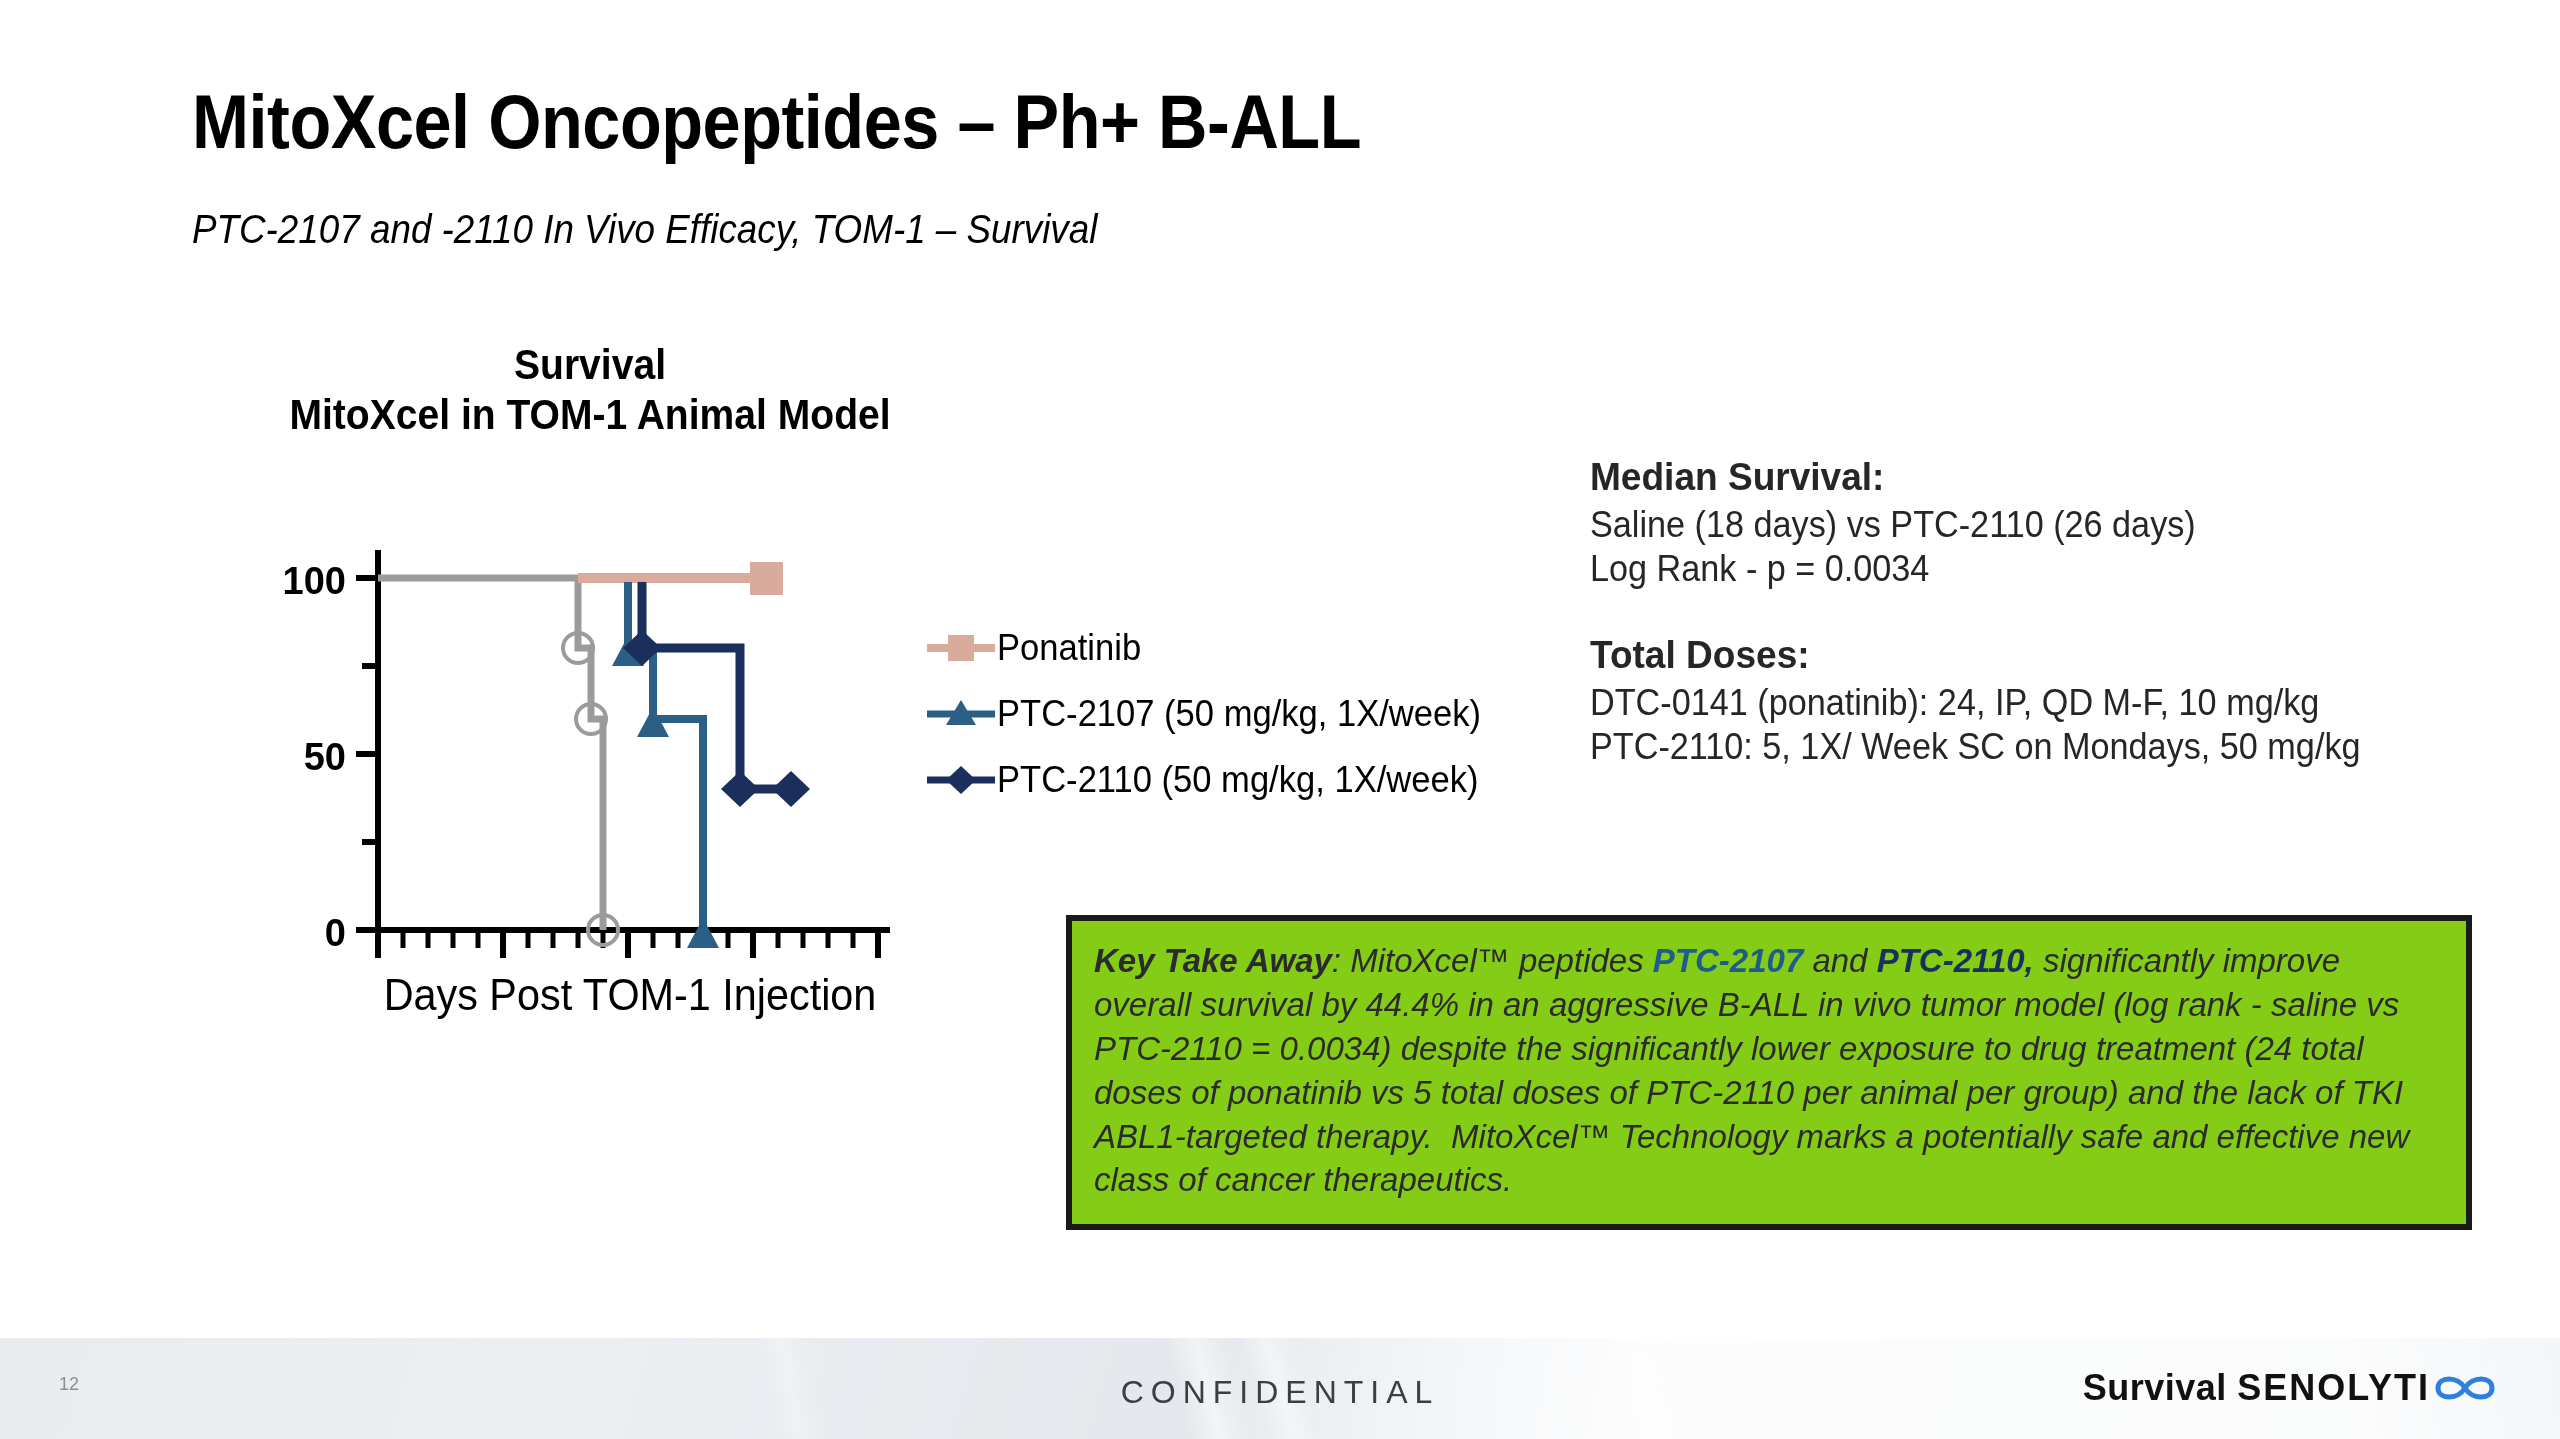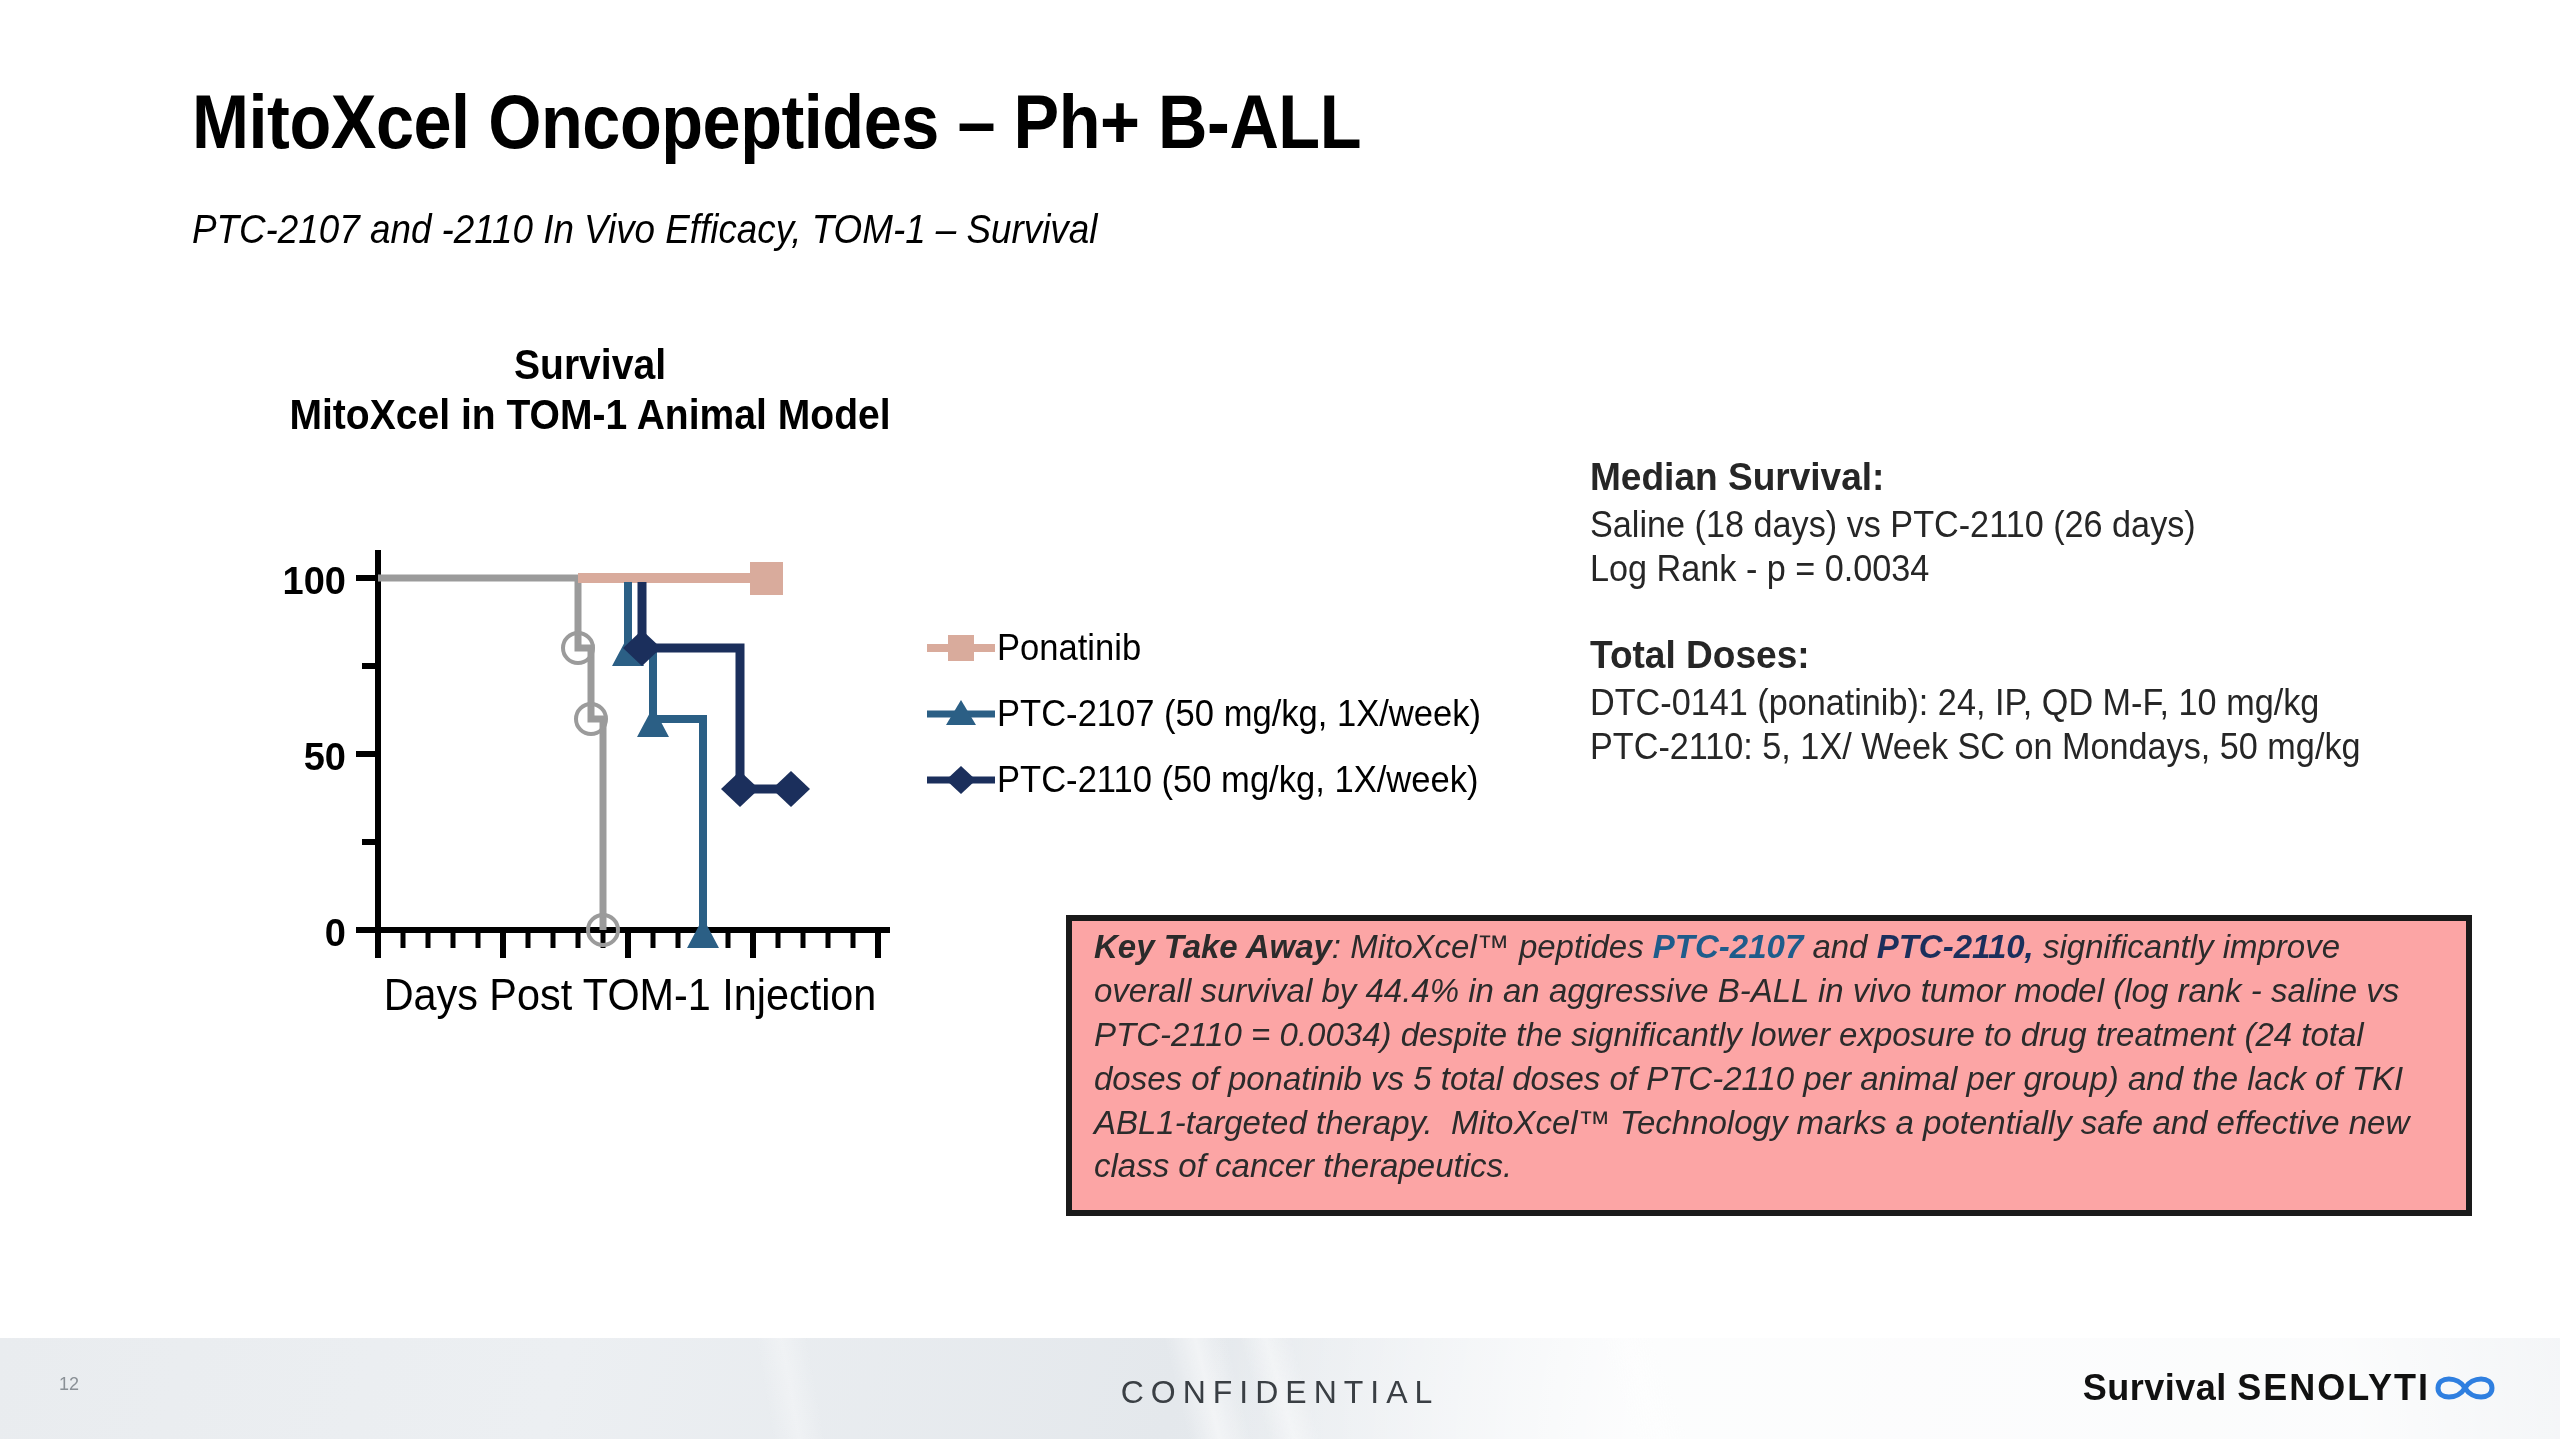--- a/index.html
+++ b/index.html
@@ -117,22 +117,22 @@
   }
   .info-gap { height: 42px; }
 
   
   .kta-box {
     position: absolute;
     left: 1066px; top: 915px;
     width: 1406px;
     box-sizing: border-box;
     border: 6px solid #1a1a1a;
-    background: #fca5a5;
-    padding: 4px 26px 22px 22px;
+    background: #84cc16;
+    padding: 18px 26px 22px 22px;
   }
   .kta-text {
     font-size: 33px;
     font-style: italic;
     line-height: 1.33;
     color: #2b2b2b;
   }
   .kta-text b { font-weight: bold; font-style: italic; }
   .kta-2107 { color: #1f5c8b; font-weight: bold; font-style: italic; }
   .kta-2110 { color: #1b2f5c; font-weight: bold; font-style: italic; }

